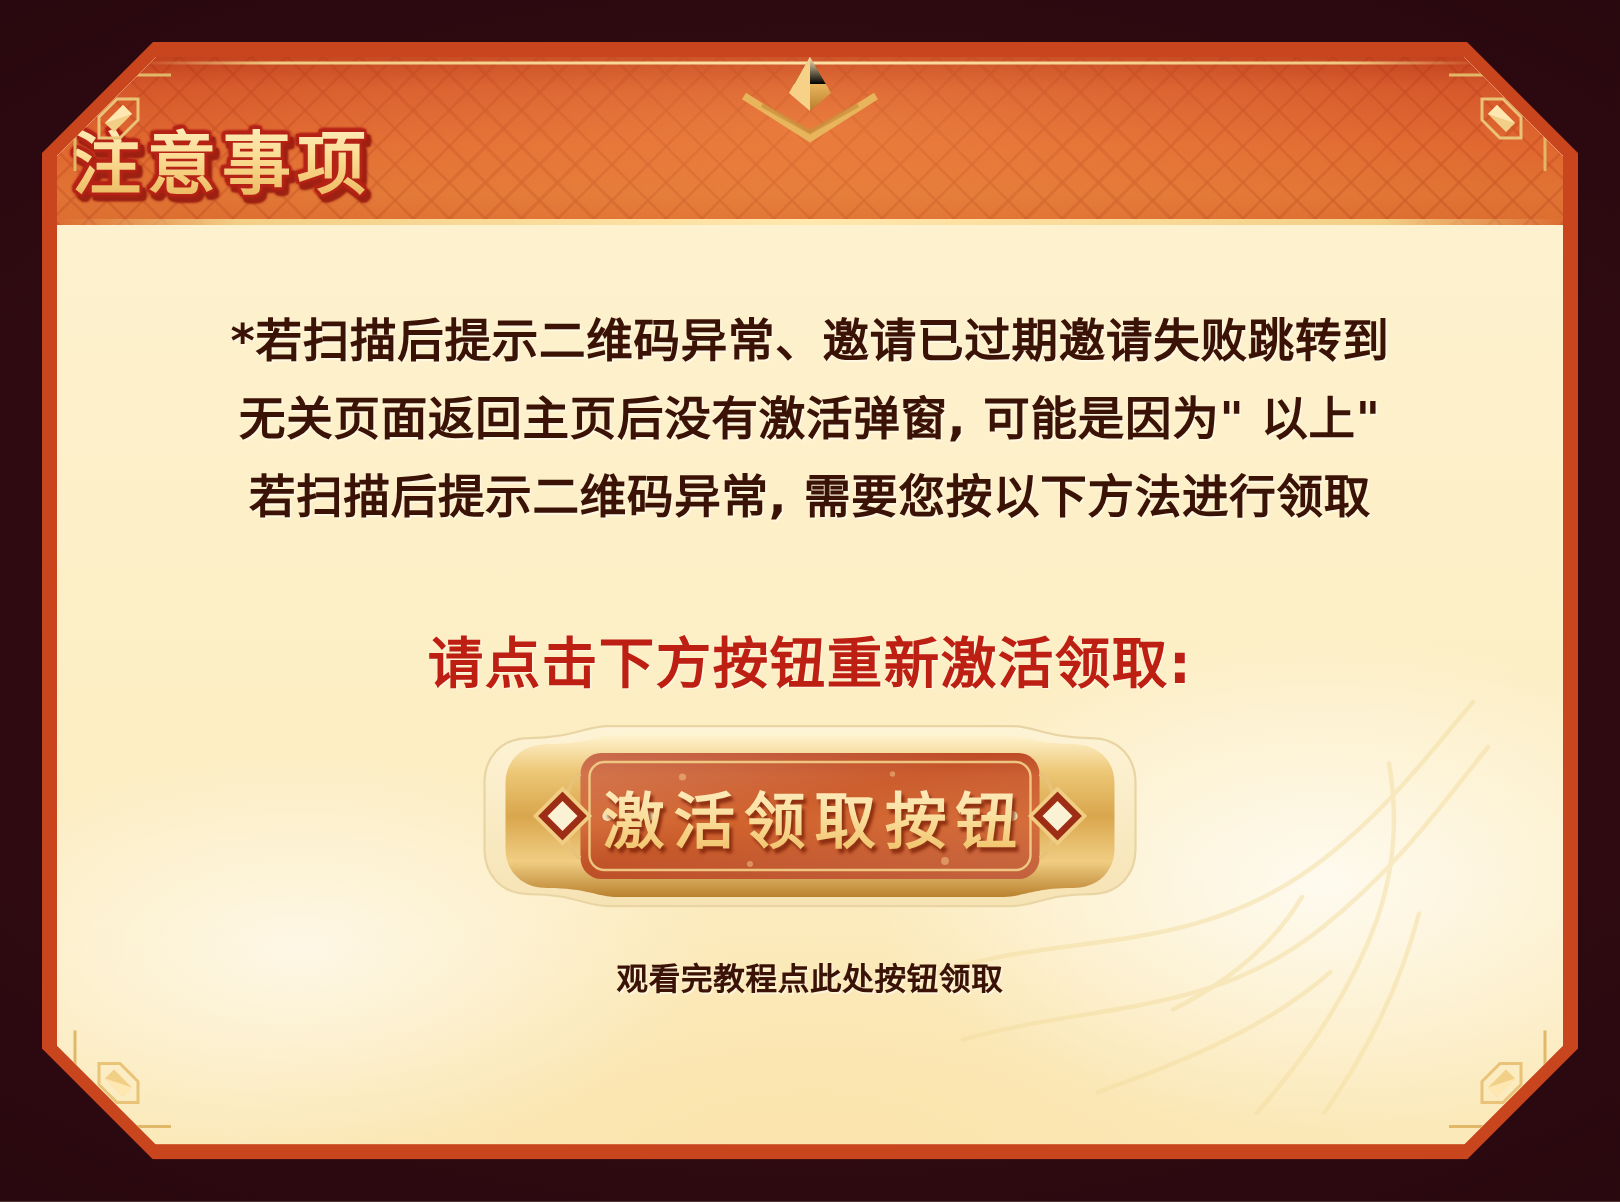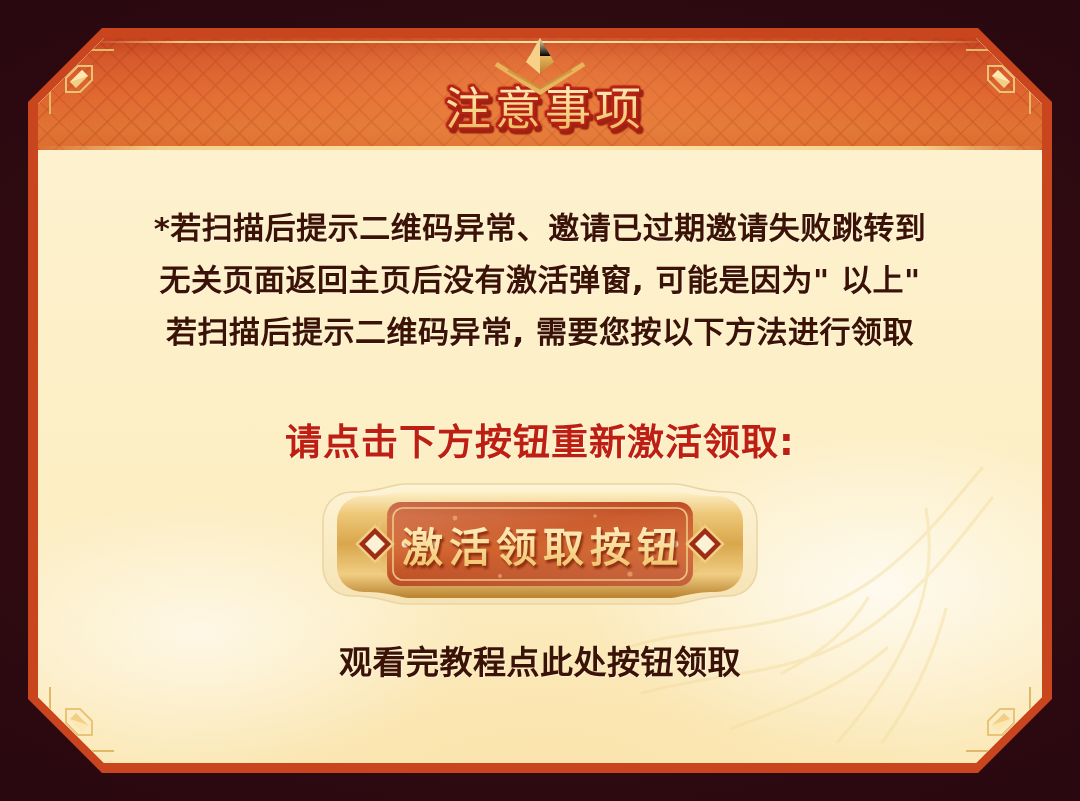--- a/index.html
+++ b/index.html
@@ -116,24 +116,24 @@
     left: 0; bottom: 0;
     width: 100%;
     height: 4px;
     background: linear-gradient(90deg,
       rgba(240,196,106,0) 0%, #f3cf86 12%, #ffe7ad 50%, #f3cf86 88%, rgba(240,196,106,0) 100%);
   }
   .header-title {
     position: absolute;
     left: 10px; right: 0;
     top: 34px;
-    text-align: center;
+    text-align: left;
     font-family: "DejaVu Serif", "Liberation Serif", serif;
     font-size: 46px;
-    font-weight: 400;
+    font-weight: 700;
     letter-spacing: 4px;
     color: #fbe3a5;
     background: linear-gradient(180deg, #fff4cf 0%, #fbdd95 48%, #e9b255 100%);
     -webkit-background-clip: text;
     background-clip: text;
     -webkit-text-fill-color: transparent;
     filter:
       drop-shadow(0 0 1px #b62417)
       drop-shadow(1.5px 0 0 #b62417)
       drop-shadow(-1.5px 0 0 #b62417)
@@ -243,21 +243,21 @@
     pointer-events: none;
   }
 
   .footer-note {
     position: absolute;
     left: 0; right: 0;
     top: 486px;
     text-align: center;
     font-family: "DejaVu Sans", "Liberation Sans", sans-serif;
     font-weight: 700;
-    font-size: 33px;
+    font-size: 21px;
     letter-spacing: .5px;
     color: #3b1206;
     text-shadow: 1px 1px 0 rgba(255,255,255,.45);
   }
 </style>
 </head>
 <body>
 
 <div class="stage">
 

